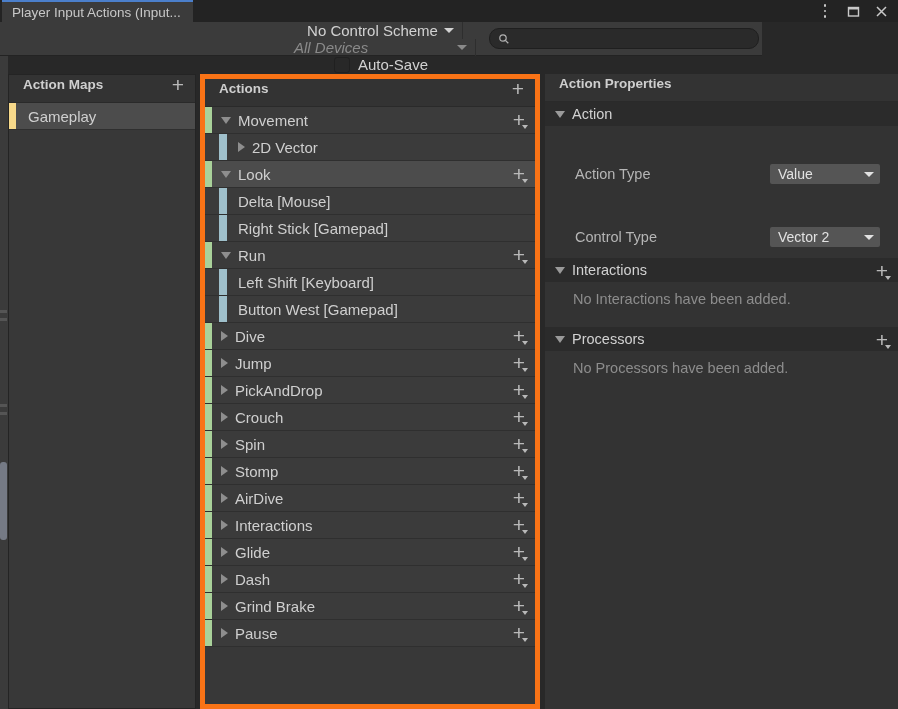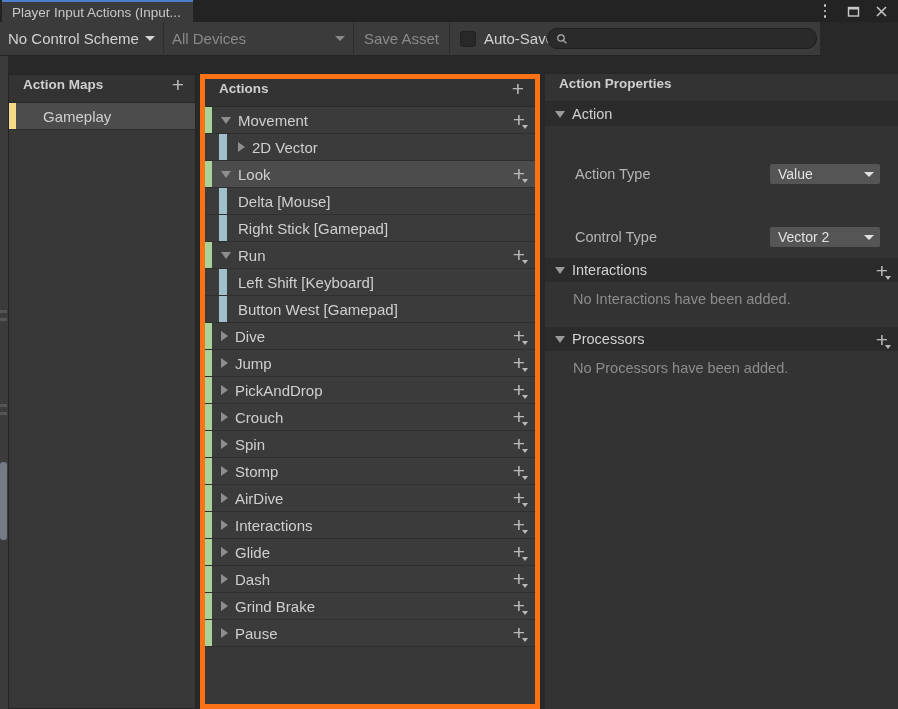--- a/index.html
+++ b/index.html
@@ -45,34 +45,34 @@
   }
   .win-btn {
     width: 26px; height: 22px;
     display: flex; align-items: center; justify-content: center;
     color: #c9c9c9;
   }
   .kebab-dot { width: 2.5px; height: 2.5px; background: #c9c9c9; border-radius: 50%; margin: 1.5px 0; }
 
   
   .toolbar {
-    position: absolute; left: 0; top: 22px; width: 820px; height: 34px;
+    position: absolute; left: 0; top: 22px; width: 762px; height: 34px;
     background: #3b3b3b;
     border-bottom: 1px solid #232323;
-    display: flex; align-items: center;
+    display: flex; align-items: center; flex-direction: column;
   }
   .tb-dd {
     height: 34px; display: flex; align-items: center; gap: 6px;
     padding: 0 8px 0 8px;
     border-right: 1px solid #2e2e2e;
     font-size: 15px; color: #d2d2d2;
     white-space: nowrap;
   }
   .tb-dd.disabled { color: #8a8a8a; }
-  .tb-dd.wide { width: 190px; justify-content: space-between; }
+  .tb-dd.wide { width: 190px; justify-content: space-between; font-style: italic; }
   .caret {
     width: 0; height: 0;
     border-left: 5px solid transparent; border-right: 5px solid transparent;
     border-top: 5px solid currentColor;
   }
   .tb-btn {
     height: 34px; display: flex; align-items: center; padding: 0 10px;
     border-right: 1px solid #2e2e2e;
     font-size: 15px; color: #8a8a8a; white-space: nowrap;
   }
@@ -146,21 +146,21 @@
     border-top: 7px solid #8e8e8e;
   }
   .tri-right {
     width: 0; height: 0; margin-right: 7px;
     border-top: 5.5px solid transparent; border-bottom: 5.5px solid transparent;
     border-left: 7px solid #8e8e8e;
   }
   .row-action  { padding-left: 16px; }
   .row-binding { padding-left: 33px; }
   .row-binding .stripe { left: 14px; width: 8px; }
-  .row-map { padding-left: 34px; }
+  .row-map { padding-left: 19px; }
 
   
   .sec-head {
     height: 24px; background: #2b2b2b;
     display: flex; align-items: center; justify-content: space-between;
     padding: 0 8px 0 10px;
     font-size: 14.5px; color: #d2d2d2;
   }
   .sec-head .tri-down { border-top-color: #9a9a9a; }
   .prop-row {
@@ -220,23 +220,20 @@
 
 <div class="toolbar">
   <div class="tb-dd">
     <span>No Control Scheme</span>
     <span class="caret"></span>
   </div>
   <div class="tb-dd wide disabled">
     <span>All Devices</span>
     <span class="caret"></span>
   </div>
-  <div class="tb-btn">
-    <span>Save Asset</span>
-  </div>
   <div class="tb-check">
     <span class="checkbox"></span>
     <span>Auto-Save</span>
   </div>
   <div class="search">
     <svg width="12" height="12" viewBox="0 0 12 12">
       <circle cx="5" cy="5" r="3.2" fill="none" stroke="#b0b0b0" stroke-width="1.2"></circle>
       <path d="M7.4 7.4 L10.3 10.3" stroke="#b0b0b0" stroke-width="1.3"></path>
     </svg>
     <input style="background: transparent; border: none; outline: none; color: rgb(208, 208, 208); font-size: 13px; font-family: &quot;Liberation Sans&quot;, sans-serif; flex: 1 1 0%; margin-left: 5px;" placeholder="">

